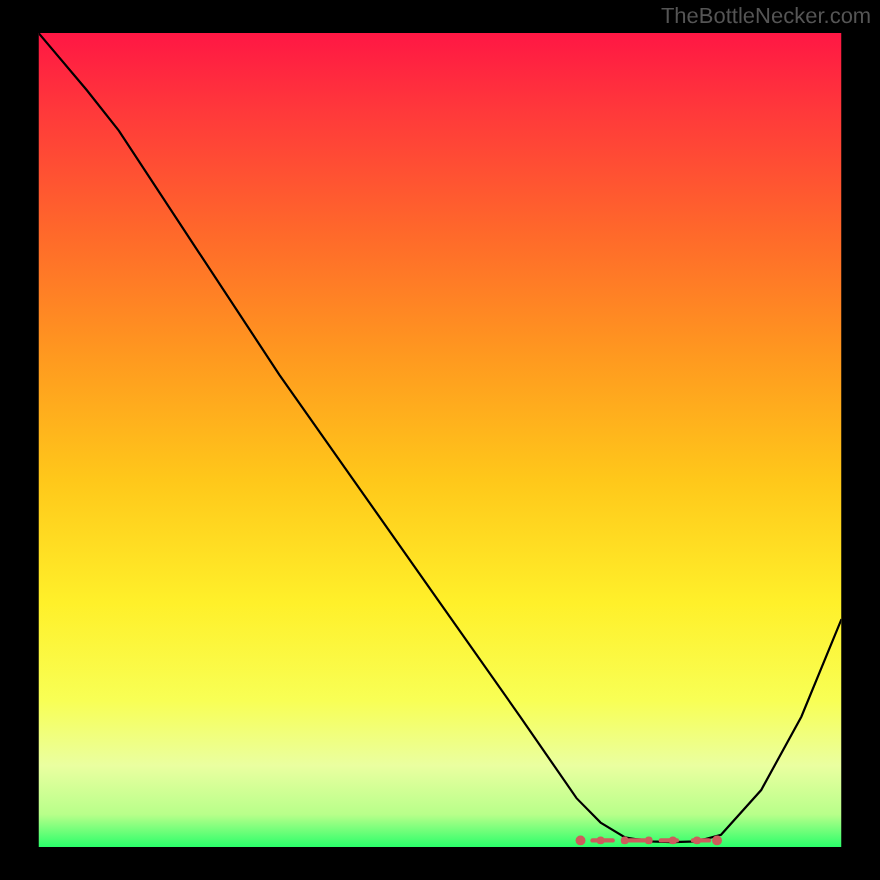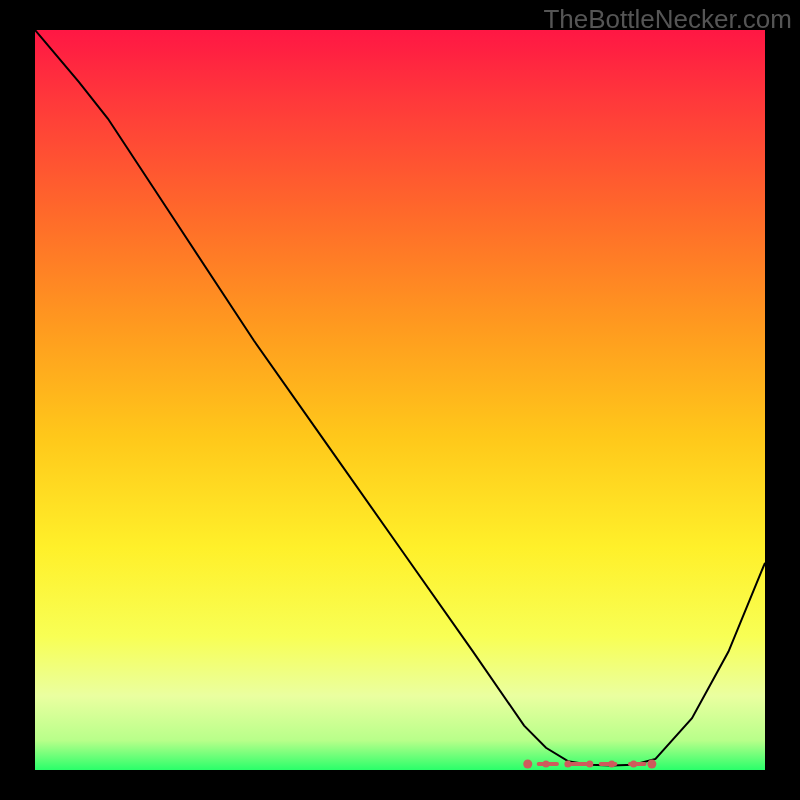--- a/index.html
+++ b/index.html
@@ -15,21 +15,21 @@
     position: relative;
     width: 800px;
     height: 800px;
     background: #000;
   }
   .watermark {
     position: absolute;
     top: 4px;
     right: 8px;
     color: #555;
-    font-size: 26px;
+    font-size: 20px;
     font-weight: 500;
     z-index: 10;
   }
   .plot {
     position: absolute;
     left: 35px;
     top: 30px;
     width: 730px;
     height: 740px;
   }

